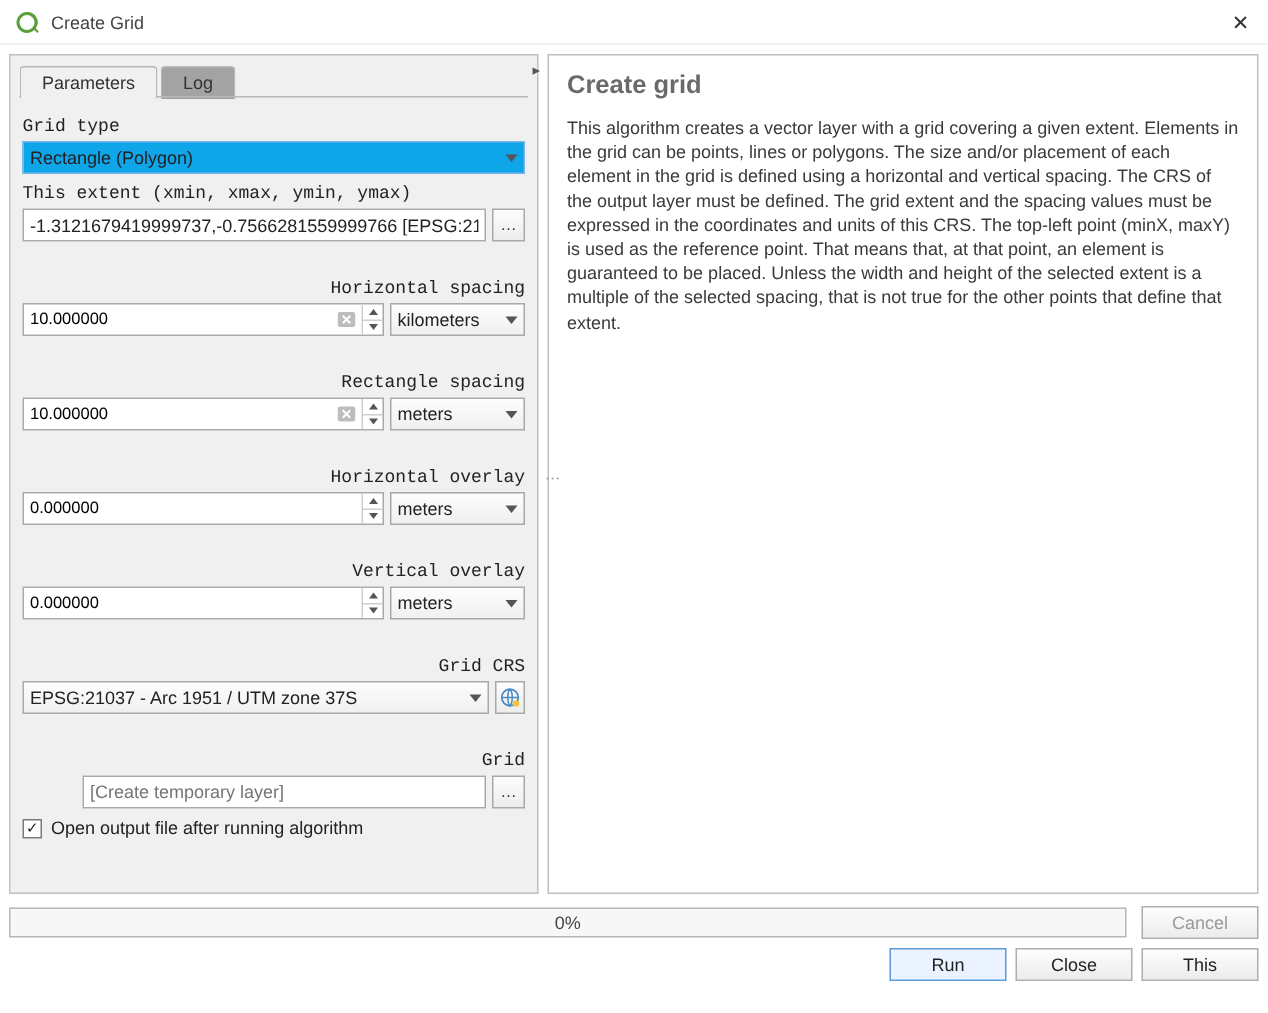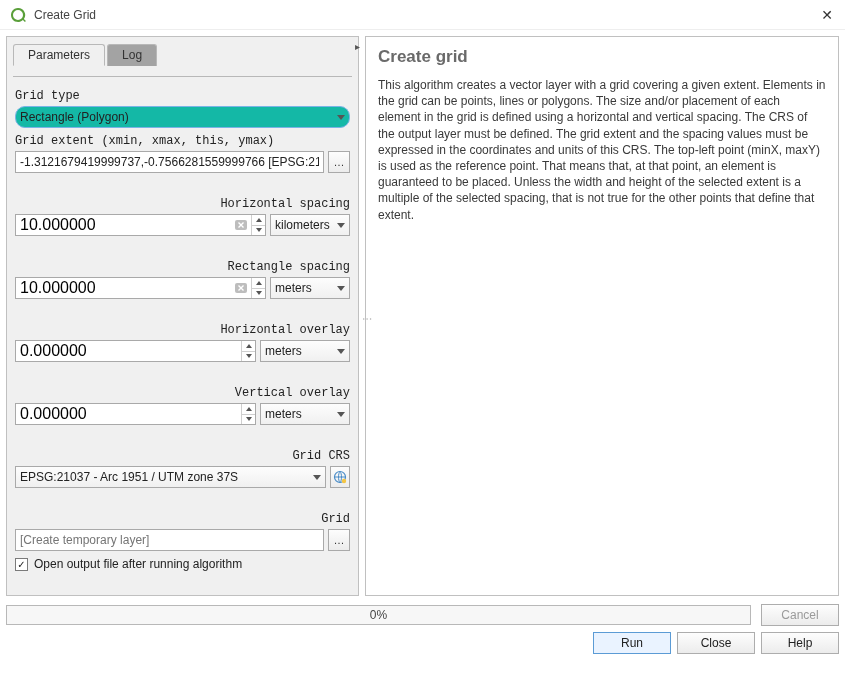--- a/index.html
+++ b/index.html
@@ -66,21 +66,21 @@
     top: 278px;
     color: #999;
     font-size: 10px;
     letter-spacing: -1px;
     writing-mode: vertical-rl;
   }
 
   
   .tabs {
     display: flex;
-    padding: 6px 6px 12px 6px;
+    padding: 6px 6px 0 6px;
     position: relative;
   }
   .tab {
     border: 1px solid #b8b8b8;
     border-bottom: none;
     padding: 3px 14px;
     background: #a3a3a3;
     color: #333;
     cursor: pointer;
     position: relative;
@@ -117,35 +117,35 @@
   .field {
     flex: 1;
     border: 1px solid #a9a9a9;
     background: #fff;
     height: 22px;
     padding: 0 4px;
     font-family: inherit;
     font-size: 12px;
     color: #222;
   }
-  .field.placeholder { color: #737373; }
+  .field.placeholder { color: #737373; margin-left: 40px; }
   .select {
     border: 1px solid #a9a9a9;
     background: linear-gradient(#fdfdfd,#f0f0f0);
     height: 22px;
     display: flex;
     align-items: center;
     padding: 0 4px;
     gap: 4px;
   }
   .select.full { width: 100%; }
   .select.unit { width: 90px; }
   .select .sel-label { flex: 1; }
   .select .caret { width: 0; height: 0; border-left: 4px solid transparent; border-right: 4px solid transparent; border-top: 5px solid #555; }
-  .select.highlight { background: #14b8a6; border-color: #7ab3e6; border-radius: 10px; }
+  .select.highlight { background: #0ea5e9; border-color: #7ab3e6; }
   .btn-small {
     width: 22px; height: 22px;
     border: 1px solid #a9a9a9;
     background: linear-gradient(#fdfdfd,#ececec);
     display: flex; align-items: center; justify-content: center;
     cursor: pointer;
     font-size: 11px;
     color: #333;
   }
   .spinwrap {
@@ -155,21 +155,21 @@
     background: #fff;
     height: 22px;
     align-items: center;
   }
   .spinwrap input {
     border: none;
     outline: none;
     flex: 1;
     padding: 0 4px;
     font-family: inherit;
-    font-size: 16px;
+    font-size: 11px;
     background: transparent;
     height: 100%;
   }
   .clear-x {
     width: 16px; height: 16px;
     display: flex; align-items: center; justify-content: center;
     margin: 0 2px;
     cursor: pointer;
   }
   .spinbtns {
@@ -278,21 +278,21 @@
         <div class="tab-underline"></div>
       </div>
       <div class="params">
 
         <div class="lbl">Grid type</div>
         <div class="select full highlight">
           <span class="sel-label">Rectangle (Polygon)</span>
           <span class="caret"></span>
         </div>
 
-        <div class="lbl">Grid extent (xmin, xmax, this, ymax)</div>
+        <div class="lbl">This extent (xmin, xmax, ymin, ymax)</div>
         <div class="row">
           <input class="field" value="-1.3121679419999737,-0.7566281559999766 [EPSG:21037]" style="">
           <div class="btn-small">…</div>
         </div>
 
         <div class="lbl">Horizontal spacing</div>
         <div class="row">
           <div class="spinwrap">
             <input value="10.000000" style="">
             <span class="clear-x">
@@ -420,16 +420,16 @@
     <div class="progress">
       <span>0%</span>
     </div>
     <div class="btn disabled">Cancel</div>
   </div>
 
   <div class="bottom-row">
     <div class="right-btns">
       <div class="btn primary">Run</div>
       <div class="btn">Close</div>
-      <div class="btn">Help</div>
+      <div class="btn">This</div>
     </div>
   </div>
 </div>
 
 </body></html>

